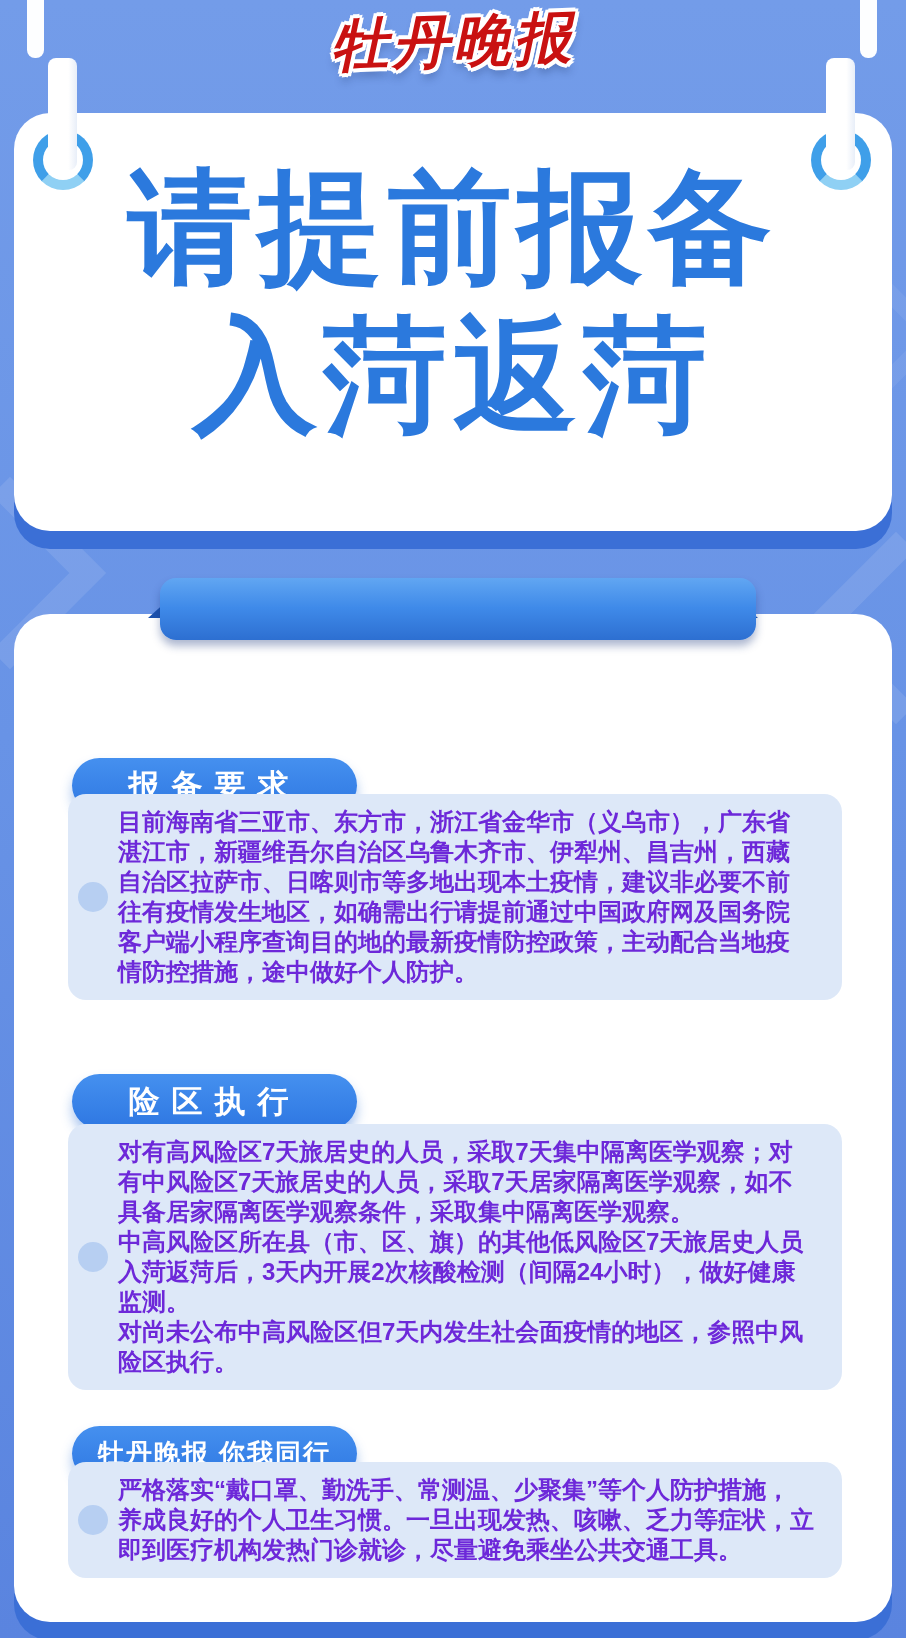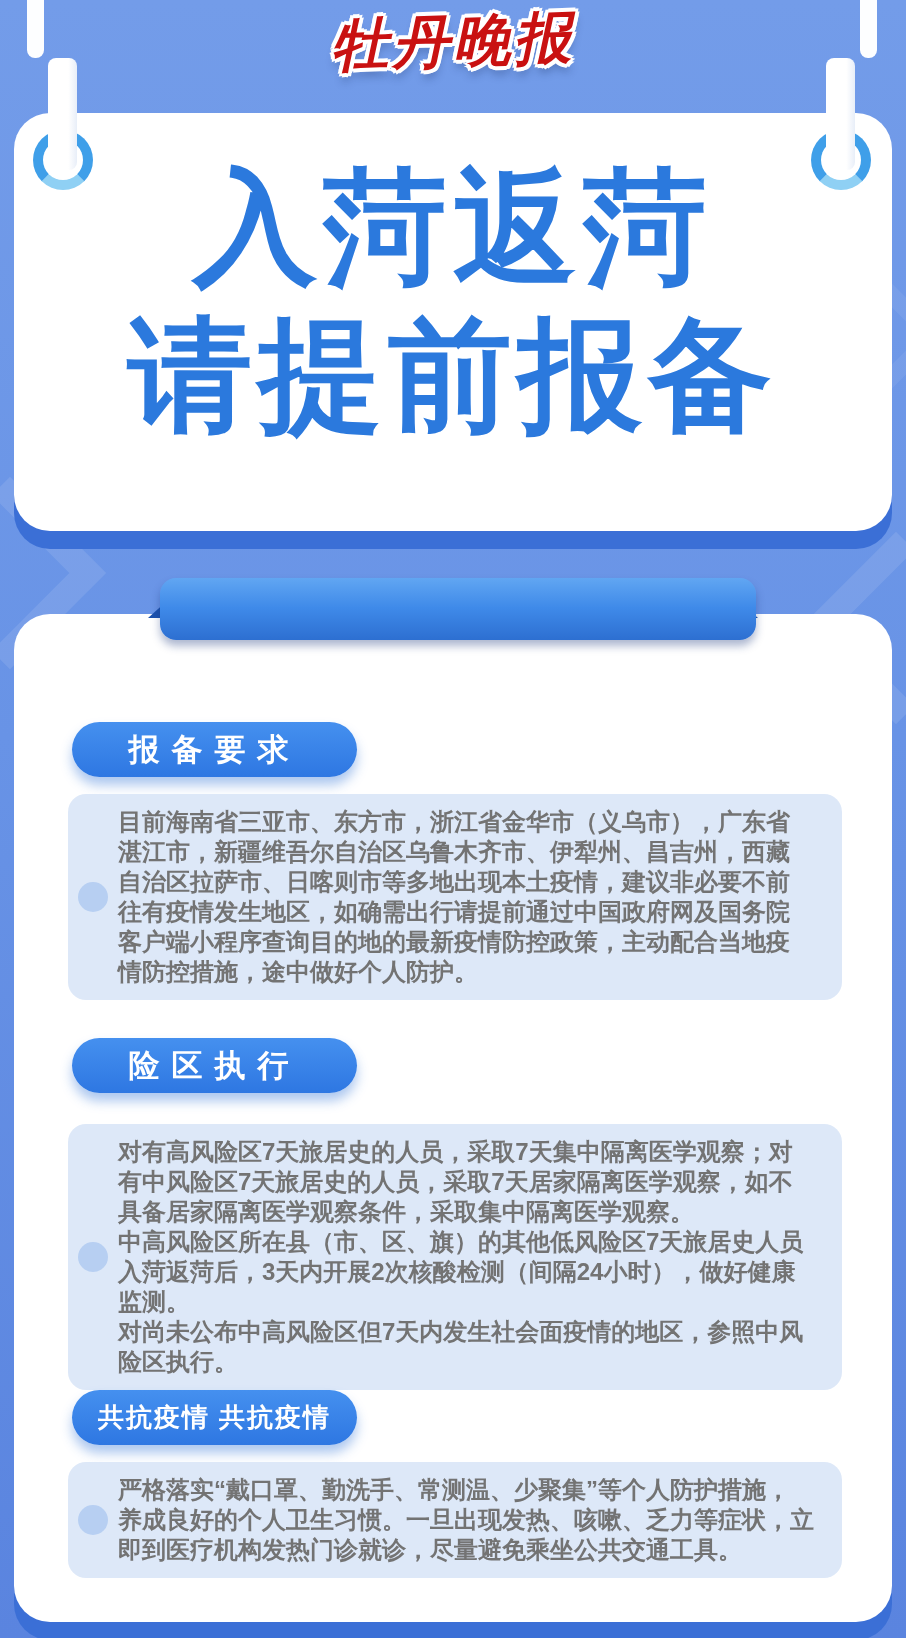--- a/index.html
+++ b/index.html
@@ -93,37 +93,37 @@
     box-shadow:0 18px 0 #3b6fd6;
     z-index:3;
   }
 
   .pill {
     position:absolute; left:58px; width:285px; height:55px;
     border-radius:28px;
     background:linear-gradient(180deg,#4590ef,#2e77e2);
     box-shadow:0 8px 12px rgba(47,114,216,.40);
     color:#ffffff; font-weight:bold;
-    display:flex; align-items:center; justify-content:center;
+    display:flex; align-items:center; justify-content:center;margin-top:36px;
   }
   .pill.p1 { top:108px; font-size:31px; letter-spacing:12px; }
   .pill.p2 { top:424px; font-size:31px; letter-spacing:12px; }
   .pill.p3 { top:776px; font-size:26px; letter-spacing:2px; }
 
   .tbox {
     position:absolute; left:54px; width:774px;
     background:#dde8f8; border-radius:18px;
     padding:13px 24px 13px 50px; box-sizing:border-box;
   }
   .tbox.b1 { top:180px; }
   .tbox.b2 { top:494px;margin-top:16px; }
   .tbox.b3 { top:848px; }
   .tbody {
     font-size:24px; line-height:30px; font-weight:bold;
-    color:#737373; white-space:pre-line; text-align:justify;
+    color:#6d28d9; white-space:pre-line; text-align:justify;
   }
   .bullet {
     position:absolute; left:10px; top:50%;
     width:30px; height:30px; margin-top:-15px;
     border-radius:50%; background:#b7cff2;
   }
 </style>
 </head>
 <body>
 
@@ -132,22 +132,22 @@
   <div class="wm wm1"></div>
   <div class="wm wm2"></div>
   <div class="wm wm3"></div>
 
   <div class="corner-bar left"></div>
   <div class="corner-bar right"></div>
 
   <div class="logo">牡丹晚报</div>
 
   <div class="title-card">
+    <div class="title-line">请提前报备</div>
     <div class="title-line">入菏返菏</div>
-    <div class="title-line">请提前报备</div>
   </div>
 
   <div class="ring left"></div>
   <div class="ring right"></div>
   <div class="strap left"></div>
   <div class="strap right"></div>
 
   <div class="clip-tri left"></div>
   <div class="clip-tri right"></div>
   <div class="clip"></div>
@@ -171,21 +171,21 @@
       <div class="tbody">对有高风险区7天旅居史的人员，采取7天集中隔离医学观察；对
 有中风险区7天旅居史的人员，采取7天居家隔离医学观察，如不
 具备居家隔离医学观察条件，采取集中隔离医学观察。
 中高风险区所在县（市、区、旗）的其他低风险区7天旅居史人员
 入菏返菏后，3天内开展2次核酸检测（间隔24小时），做好健康
 监测。
 对尚未公布中高风险区但7天内发生社会面疫情的地区，参照中风
 险区执行。</div>
     </div>
 
-    <div class="pill p3">共抗疫情 共抗疫情</div>
+    <div class="pill p3">牡丹晚报 你我同行</div>
     <div class="tbox b3">
       <span class="bullet"></span>
       <div class="tbody">严格落实“戴口罩、勤洗手、常测温、少聚集”等个人防护措施，
 养成良好的个人卫生习惯。一旦出现发热、咳嗽、乏力等症状，立
 即到医疗机构发热门诊就诊，尽量避免乘坐公共交通工具。</div>
     </div>
 
   </div>
 
 </div>

